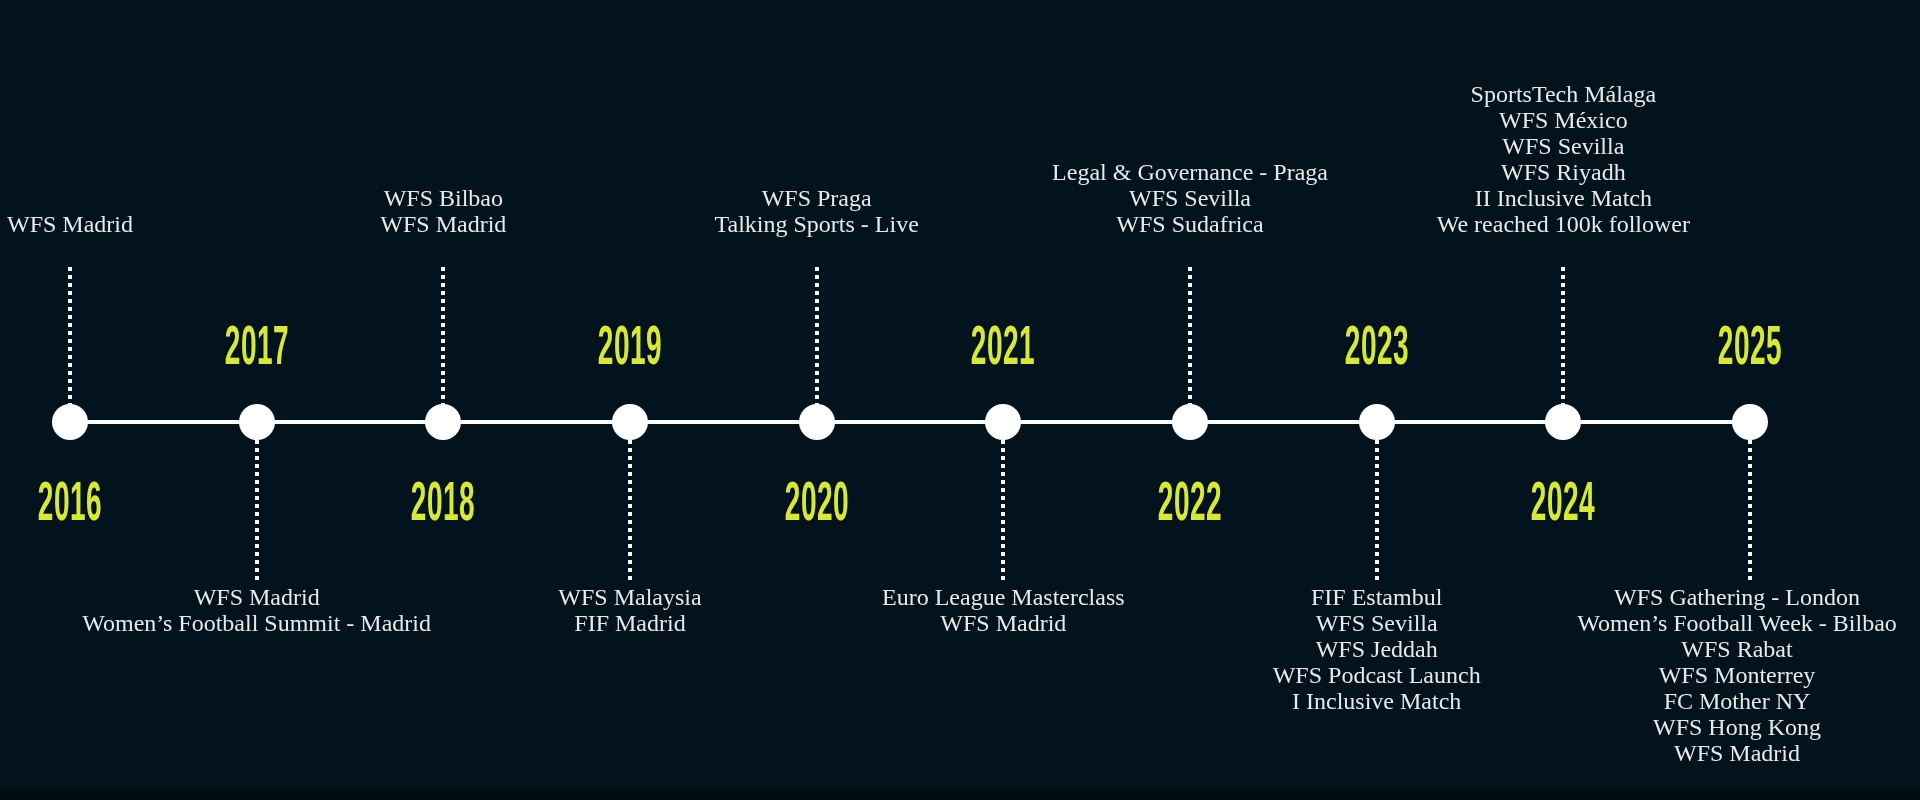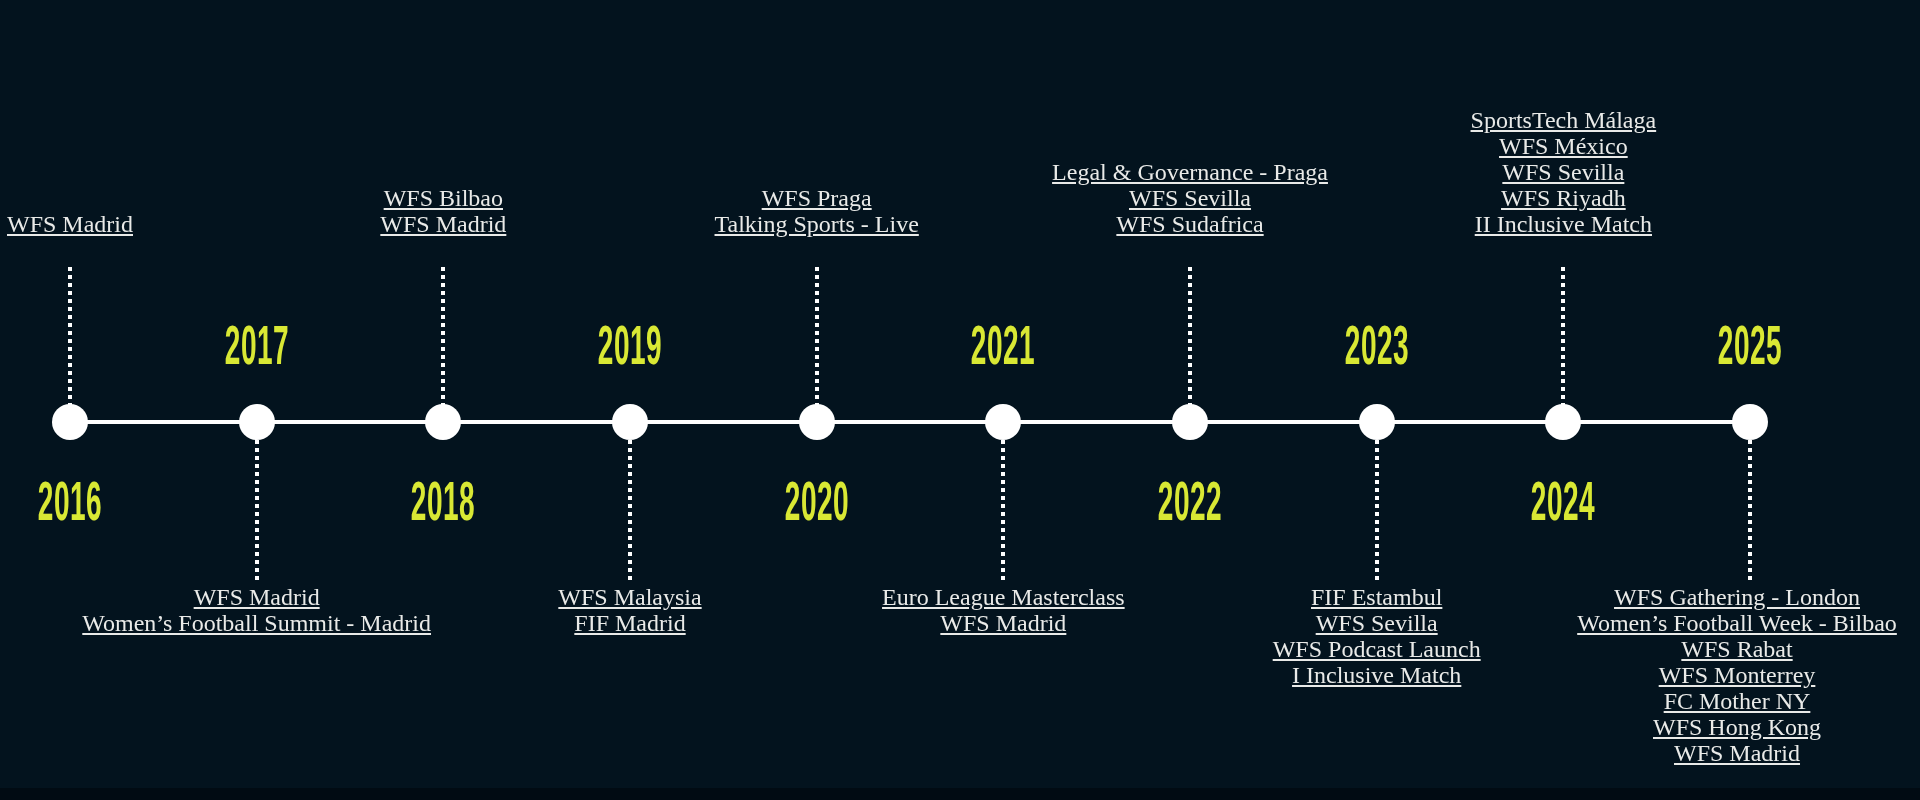--- a/index.html
+++ b/index.html
@@ -30,21 +30,21 @@
     white-space:nowrap; z-index:1;
   }
   .year.above { top:317px; }
   .year.below { top:473px; }
   .events {
     position:absolute; width:480px; margin-left:-240px; text-align:center;
     font-size:24px; line-height:26px; color:#e9eae8; z-index:1;
   }
   .events.above { bottom:563px; }
   .events.below { top:584px; }
-  .event-line { white-space:nowrap;text-decoration:underline; }
+  .event-line { white-space:nowrap; }
   .footer-bar {
     position:absolute; left:0; bottom:0; width:1920px; height:12px;
     background:#010b13; z-index:3;
   }
 </style>
 </head>
 <body>
 
 <div class="canvas">
   <div class="axis"></div>
@@ -97,32 +97,34 @@
         <div class="event-line">Legal &amp; Governance - Praga</div>
         <div class="event-line">WFS Sevilla</div>
         <div class="event-line">WFS Sudafrica</div>
       </div>
       <div class="dot" style="left: 1376.69px;"></div>
       <div class="year above" style="left: 1376.69px;">2023</div>
       <div class="connector below" style="left: 1376.69px;"></div>
       <div class="events below" style="left: 1376.69px;">
         <div class="event-line">FIF Estambul</div>
         <div class="event-line">WFS Sevilla</div>
+        <div class="event-line">WFS Jeddah</div>
         <div class="event-line">WFS Podcast Launch</div>
         <div class="event-line">I Inclusive Match</div>
       </div>
       <div class="dot" style="left: 1563.36px;"></div>
       <div class="year below" style="left: 1563.36px;">2024</div>
       <div class="connector above" style="left: 1563.36px;"></div>
       <div class="events above" style="left: 1563.36px;">
         <div class="event-line">SportsTech Málaga</div>
         <div class="event-line">WFS México</div>
         <div class="event-line">WFS Sevilla</div>
         <div class="event-line">WFS Riyadh</div>
         <div class="event-line">II Inclusive Match</div>
+        <div class="event-line">We reached 100k follower</div>
       </div>
       <div class="dot" style="left: 1750.03px;"></div>
       <div class="year above" style="left: 1750.03px;">2025</div>
       <div class="connector below" style="left: 1750.03px;"></div>
       <div class="events below" style="left: 1737.03px;">
         <div class="event-line">WFS Gathering - London</div>
         <div class="event-line">Women’s Football Week - Bilbao</div>
         <div class="event-line">WFS Rabat</div>
         <div class="event-line">WFS Monterrey</div>
         <div class="event-line">FC Mother NY</div>

